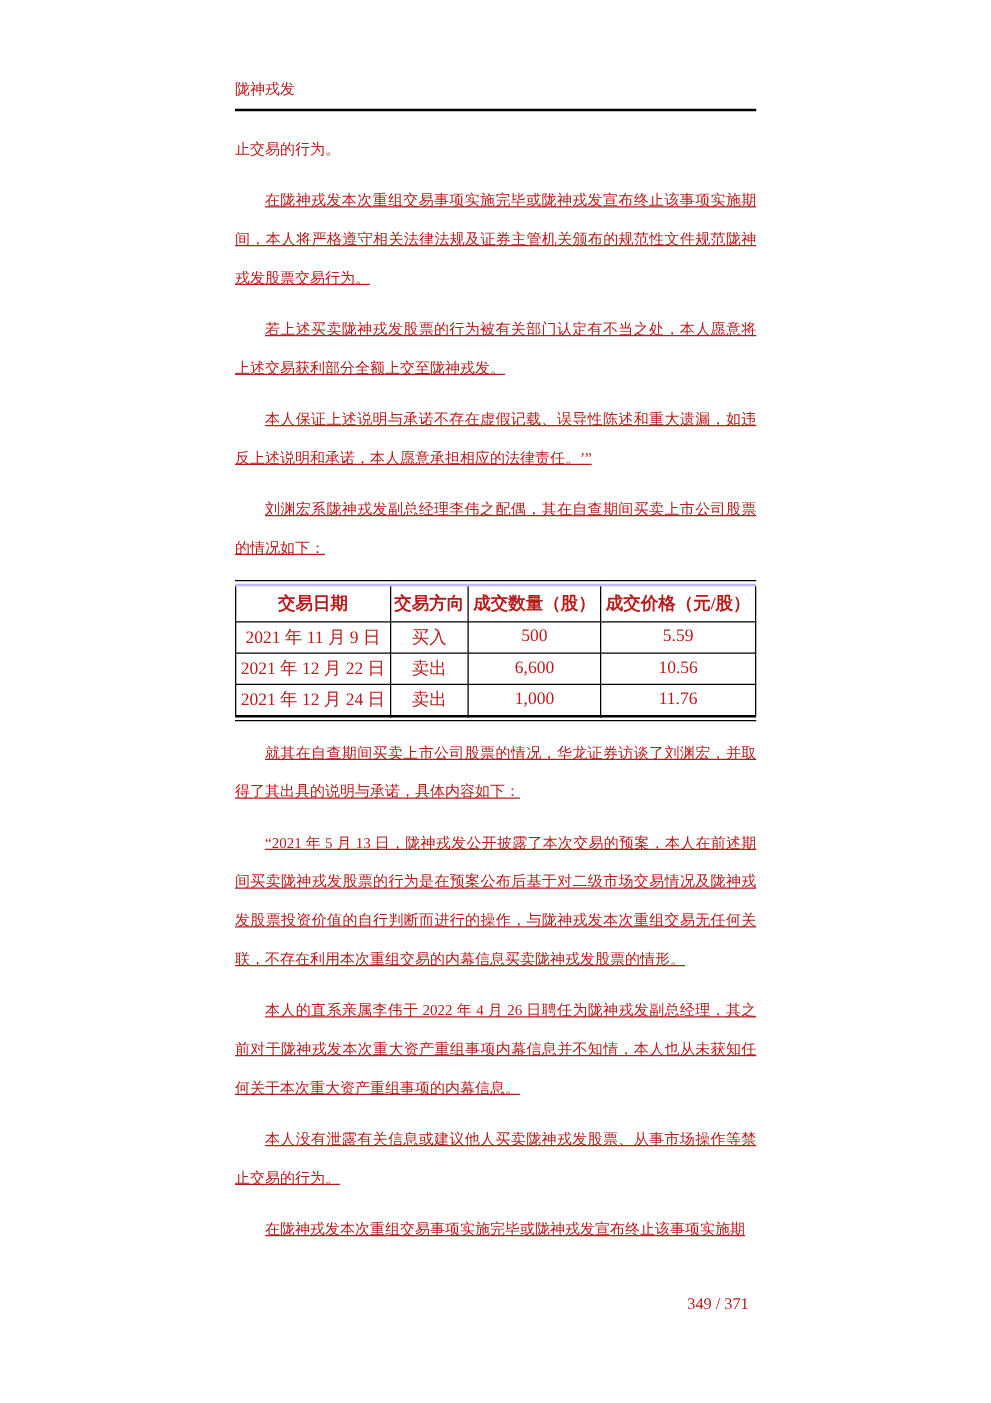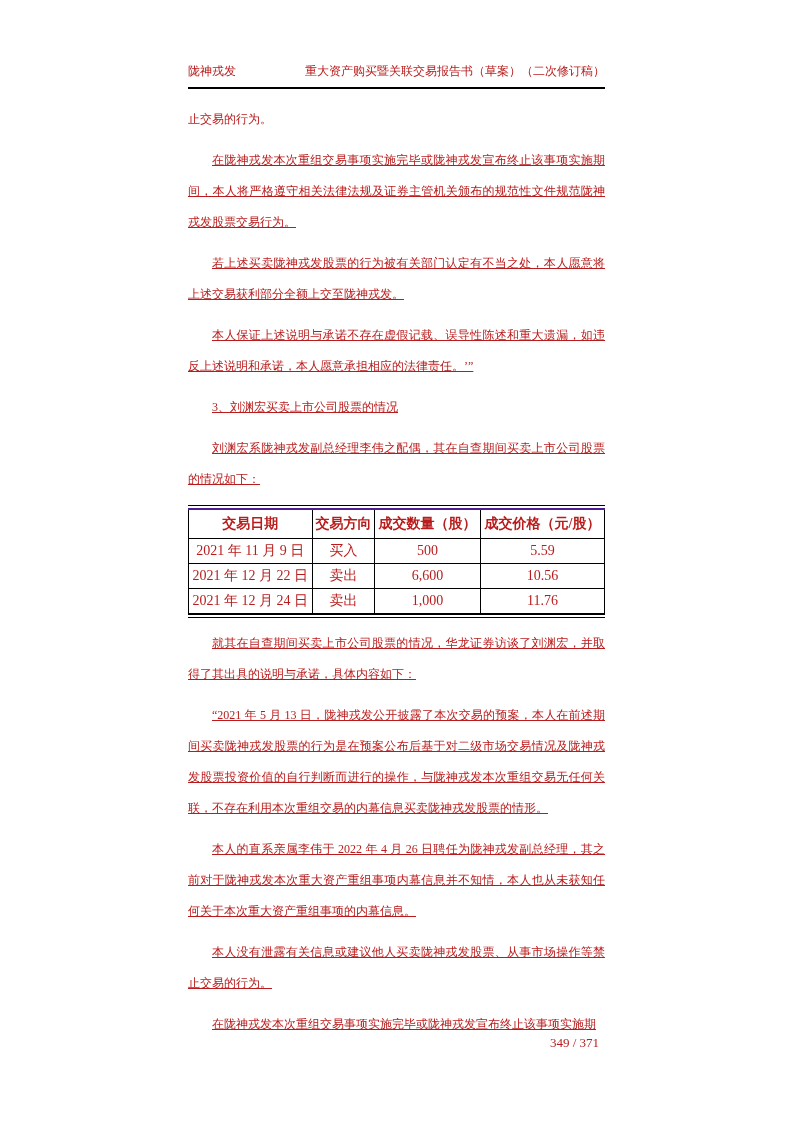--- a/index.html
+++ b/index.html
@@ -41,21 +41,21 @@
   }
   .table-wrap {
     border-top: 1px solid #000000;
     border-bottom: 1px solid #000000;
     padding: 2px 0;
     margin: 3px 0 10px 0;
   }
   table.trade-table {
     width: 100%;
     border-collapse: collapse;
-    border-top: 2px solid #4c1d95;
+    border-top: 2px solid #c4b5fd;
     border-bottom: 2px solid #000000;
     font-size: 14px;
   }
   table.trade-table th {
     border: 1px solid #000000;
     font-weight: bold;
     text-align: center;
     padding: 5px 2px;
   }
   table.trade-table td {
@@ -71,29 +71,27 @@
     font-weight: normal;
   }
 </style>
 </head>
 <body>
 
 <div class="page">
 
   <div class="page-header">
     <span>陇神戎发</span>
-    <span>重大资产购买暨关联交易报告书（草案）（二次修订稿）</span>
   </div>
 
   <div class="content">
     <p>止交易的行为。</p>
     <p class="indent">在陇神戎发本次重组交易事项实施完毕或陇神戎发宣布终止该事项实施期间，本人将严格遵守相关法律法规及证券主管机关颁布的规范性文件规范陇神戎发股票交易行为。</p>
     <p class="indent">若上述买卖陇神戎发股票的行为被有关部门认定有不当之处，本人愿意将上述交易获利部分全额上交至陇神戎发。</p>
     <p class="indent">本人保证上述说明与承诺不存在虚假记载、误导性陈述和重大遗漏，如违反上述说明和承诺，本人愿意承担相应的法律责任。’”</p>
-    <p class="indent">3、刘渊宏买卖上市公司股票的情况</p>
     <p class="indent">刘渊宏系陇神戎发副总经理李伟之配偶，其在自查期间买卖上市公司股票的情况如下：</p>
 
     <div class="table-wrap">
       <table class="trade-table">
         <thead>
           <tr>
             <th>交易日期</th>
             <th>交易方向</th>
             <th>成交数量（股）</th>
             <th>成交价格（元/股）</th>

